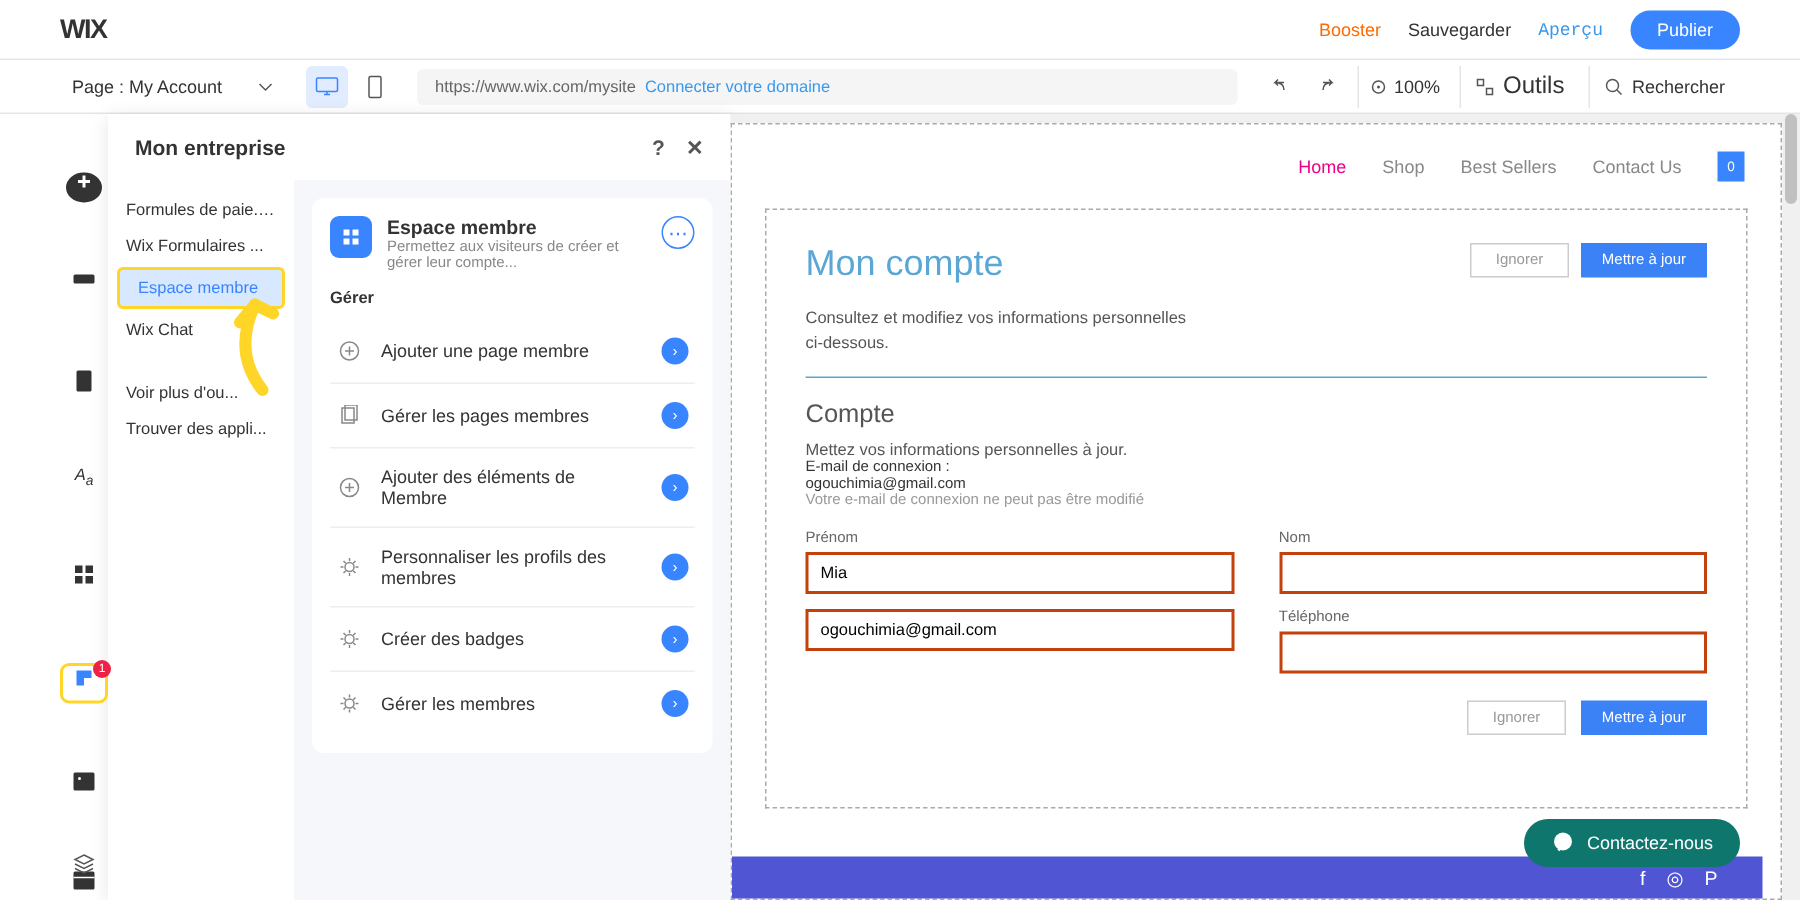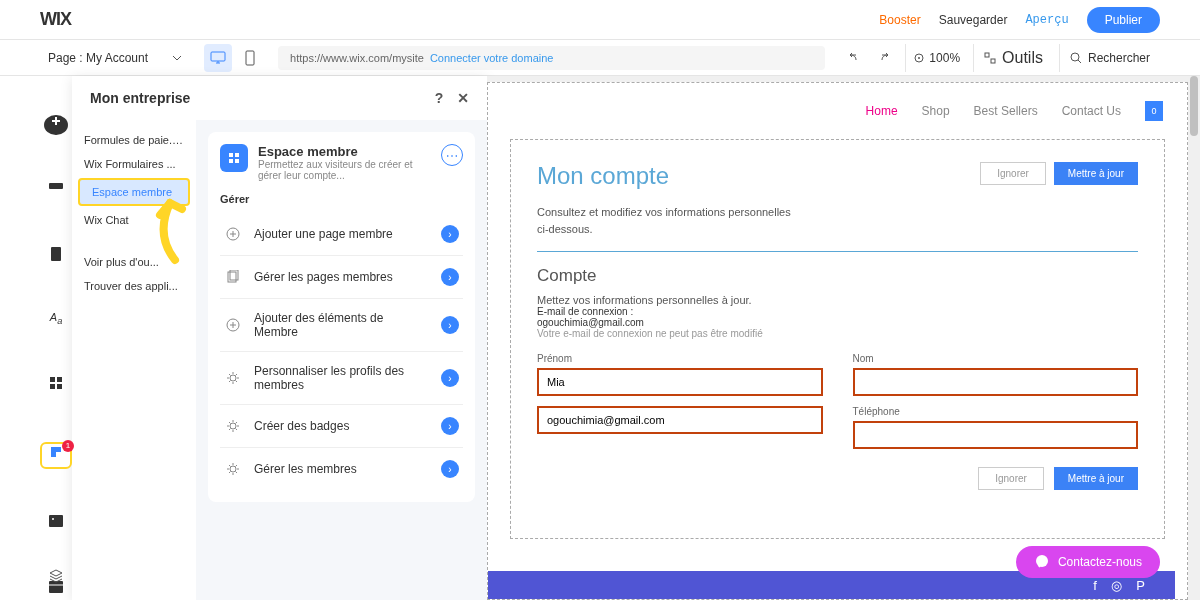--- a/index.html
+++ b/index.html
@@ -75,21 +75,21 @@
 .account-h2 { color: #555; font-weight: 300; font-size: 17px; margin-bottom: 8px; }
 .account-p { font-size: 11px; color: #555; margin-bottom: 0; }
 .account-small { font-size: 10px; color: #333; }
 .account-small-grey { font-size: 10px; color: #999; }
 .form-grid { display: grid; grid-template-columns: 1fr 1fr; gap: 10px 30px; margin-top: 14px; }
 .form-field label { font-size: 10px; color: #666; display: block; margin-bottom: 4px; }
 .form-field input { width: 100%; border: 2px solid #c2410c; padding: 6px 8px; font-size: 11px; font-family: inherit; }
 .form-actions { display: flex; justify-content: flex-end; gap: 10px; margin-top: 18px; }
 .canvas-footer { position: absolute; bottom: 0; left: 0; right: 12px; height: 28px; background: #5055d4; display: flex; align-items: center; justify-content: flex-end; padding-right: 30px; gap: 14px; color: #fff; }
 
-.chat-bubble { position: absolute; bottom: 22px; right: 40px; background: #d946ef; color: #fff; border-radius: 20px; padding: 8px 18px; display: flex; align-items: center; gap: 8px; font-size: 12px; cursor: pointer; }
+.chat-bubble { position: absolute; bottom: 22px; right: 40px; background: #0f766e; color: #fff; border-radius: 20px; padding: 8px 18px; display: flex; align-items: center; gap: 8px; font-size: 12px; cursor: pointer; }
 
 .arrow-annotation { position: absolute; left: 150px; top: 195px; width: 50px; height: 70px; pointer-events: none; }
 
 .scrollbar-v { position: absolute; right: 2px; top: 76px; bottom: 0; width: 8px; background: #f0f0f0; }
 .scrollbar-thumb { position: absolute; top: 0; width: 100%; height: 60px; background: #c0c0c0; border-radius: 4px; }
 
 .layers-btn { position: absolute; bottom: 12px; left: 44px; width: 24px; height: 24px; display: flex; align-items: center; justify-content: center; cursor: pointer; color: #555; }
 
 svg { display: block; }
 </style>

